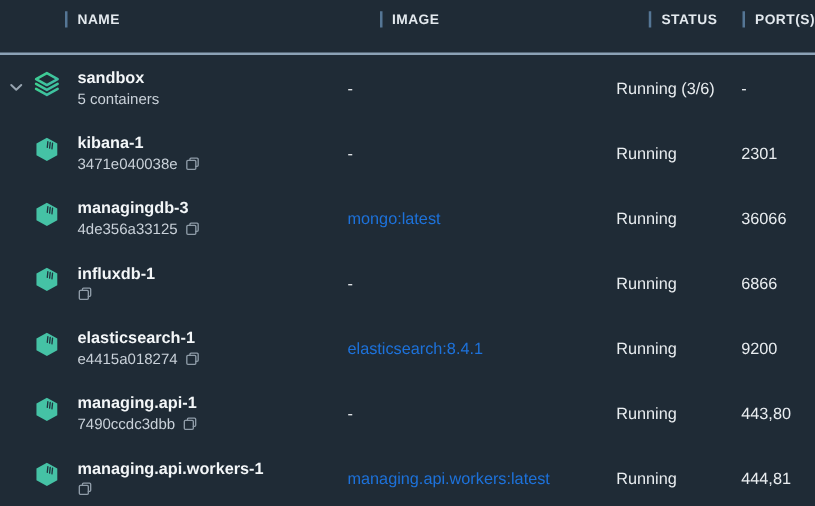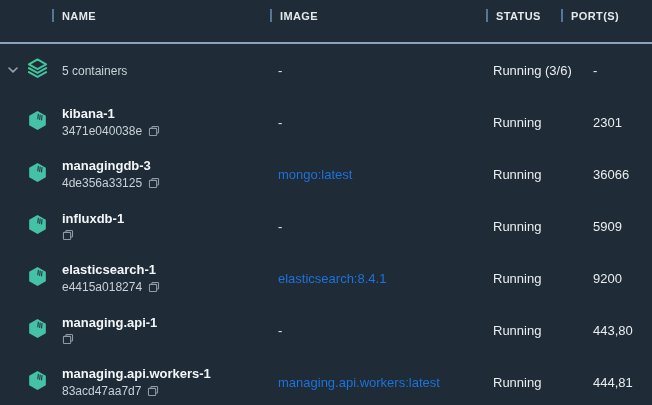--- a/index.html
+++ b/index.html
@@ -27,21 +27,21 @@
     display:flex;
     align-items:flex-start;
     padding:9px 0 0 52px;
   }
   .hcell{display:flex;align-items:center;gap:8px;}
   .hcell .sep{width:2px;height:13px;background:var(--sep-color);}
   .hcell .hlabel{
     font-size:11px;font-weight:700;letter-spacing:.4px;
     color:var(--header-text);
   }
-  .hc-name{width:218px;}
+  .hc-name{width:252px;}
   .hc-image{width:216px;}
   .hc-status{width:75px;}
   .hc-ports{flex:1;}
   
   .row{
     height:52px;
     display:grid;
     grid-template-columns:26px 36px 208px 216px 99px 1fr;
     align-items:center;
   }
@@ -124,20 +124,21 @@
             <use href="#i-chevron"></use>
           </svg>
         </span>
     </div>
     <div class="cell-icon">
         <span><svg width="23" height="23">
             <use href="#i-stack"></use>
           </svg></span>
       </div>
     <div class="cell-name">
+      <span class="cname">sandbox</span>
       <span class="csub">
           <span class="subtext">5 containers</span>
         </span>
     </div>
     <div class="cell-image">-</div>
     <div class="cell-status">Running (3/6)</div>
     <div class="cell-ports">-</div>
   </div>
 
   <div class="row">
@@ -198,21 +199,21 @@
       <span class="csub">
         <span class="copy-btn">
             <svg width="12" height="12">
               <use href="#i-copy"></use>
             </svg>
           </span>
       </span>
     </div>
     <div class="cell-image">-</div>
     <div class="cell-status">Running</div>
-    <div class="cell-ports">5909</div>
+    <div class="cell-ports">6866</div>
   </div>
 
   <div class="row">
     <div class="cell-exp"></div>
     <div class="cell-icon">
         <span><svg width="23" height="23">
             <use href="#i-container"></use>
           </svg></span>
       </div>
     <div class="cell-name">
@@ -234,20 +235,21 @@
   <div class="row">
     <div class="cell-exp"></div>
     <div class="cell-icon">
         <span><svg width="23" height="23">
             <use href="#i-container"></use>
           </svg></span>
       </div>
     <div class="cell-name">
       <span class="cname">managing.api-1</span>
       <span class="csub">
+        <span class="subtext">7490ccdc3dbb</span>
         <span class="copy-btn">
             <svg width="12" height="12">
               <use href="#i-copy"></use>
             </svg>
           </span>
       </span>
     </div>
     <div class="cell-image">-</div>
     <div class="cell-status">Running</div>
     <div class="cell-ports">443,80</div>
@@ -256,21 +258,20 @@
   <div class="row">
     <div class="cell-exp"></div>
     <div class="cell-icon">
         <span><svg width="23" height="23">
             <use href="#i-container"></use>
           </svg></span>
       </div>
     <div class="cell-name">
       <span class="cname">managing.api.workers-1</span>
       <span class="csub">
-        <span class="subtext">83acd47aa7d7</span>
         <span class="copy-btn">
             <svg width="12" height="12">
               <use href="#i-copy"></use>
             </svg>
           </span>
       </span>
     </div>
     <div class="cell-image link">managing.api.workers:latest</div>
     <div class="cell-status">Running</div>
     <div class="cell-ports">444,81</div>

